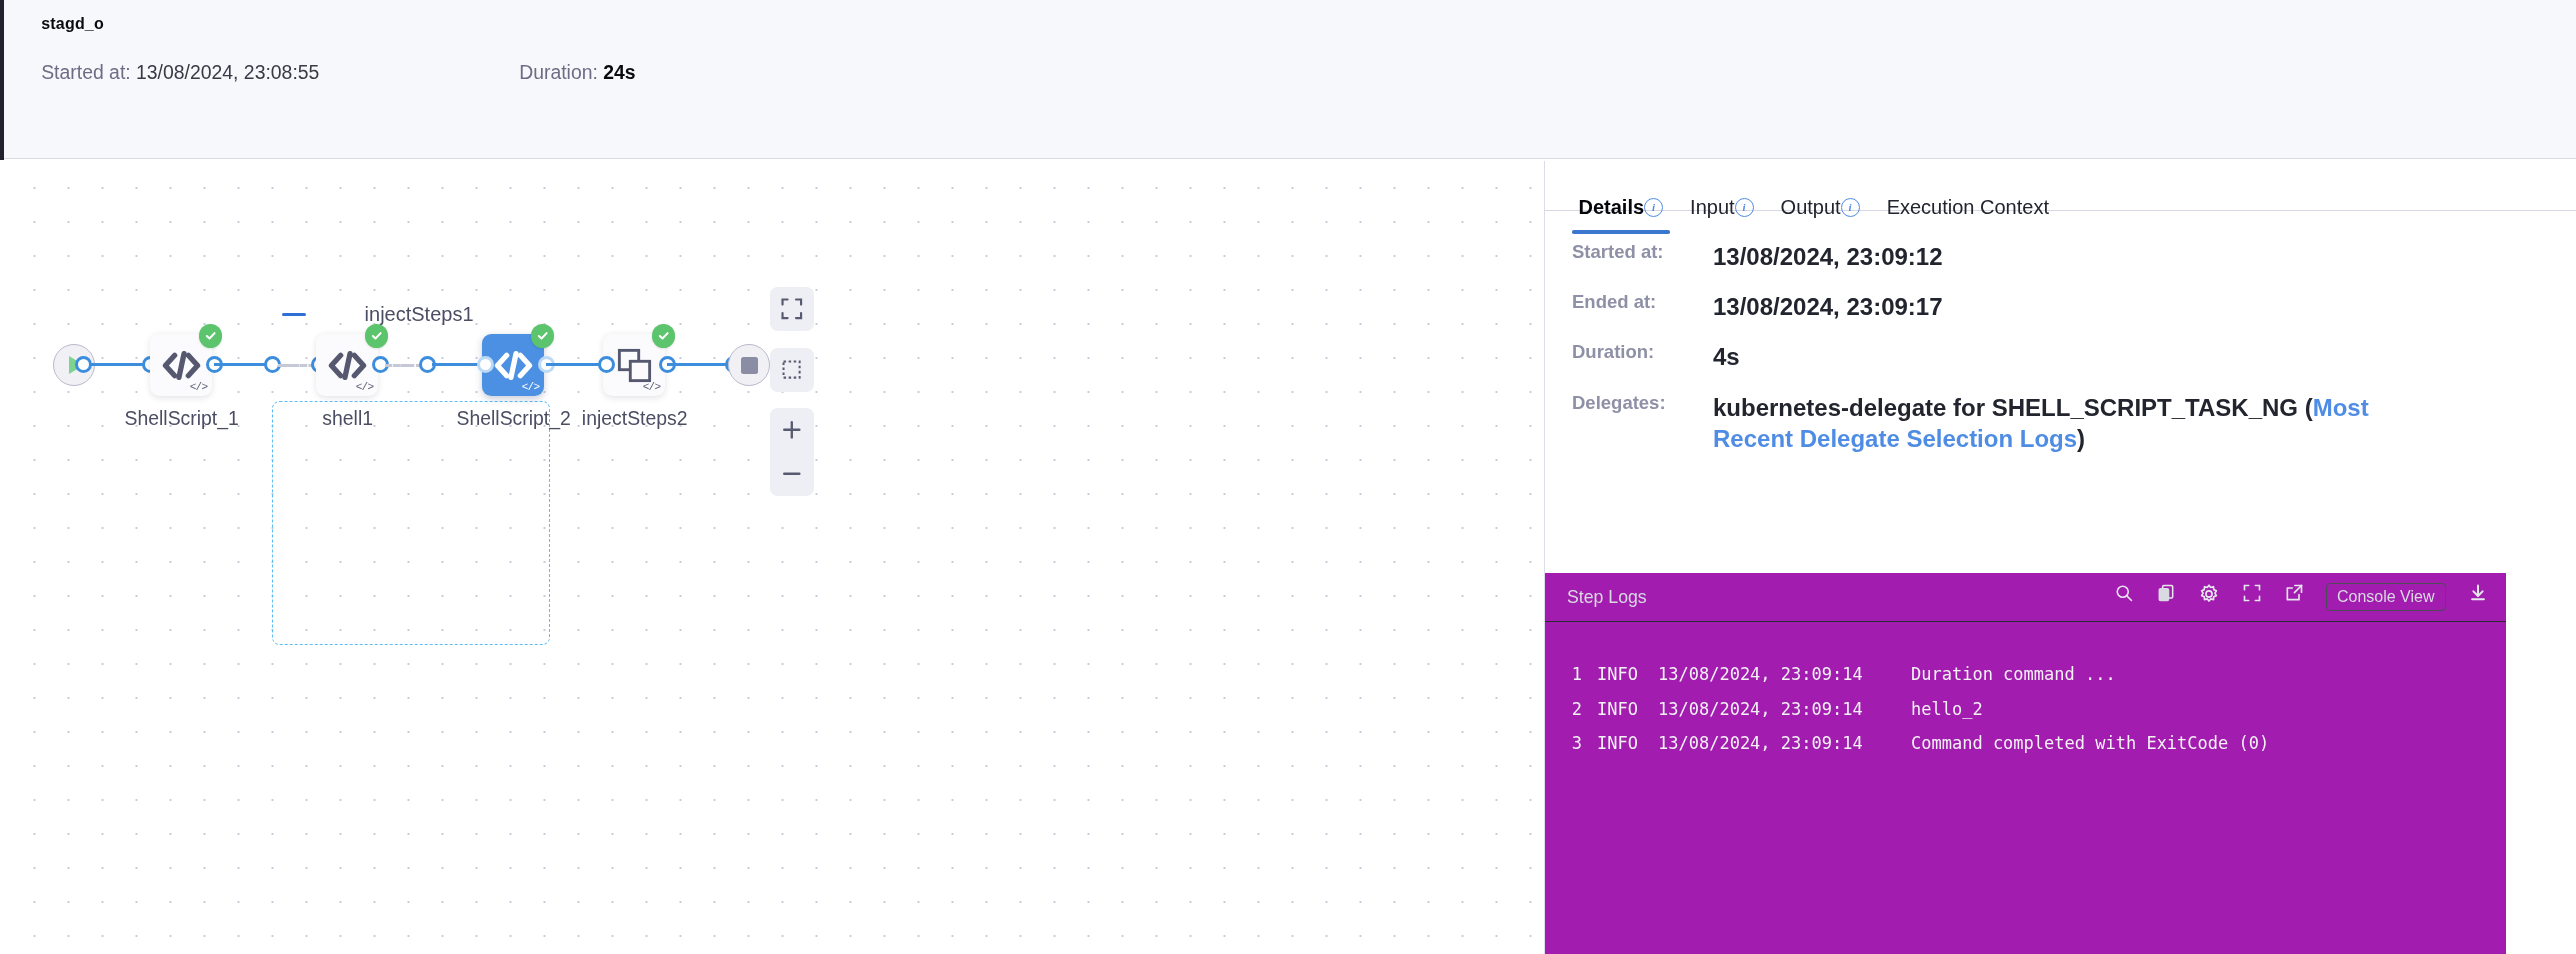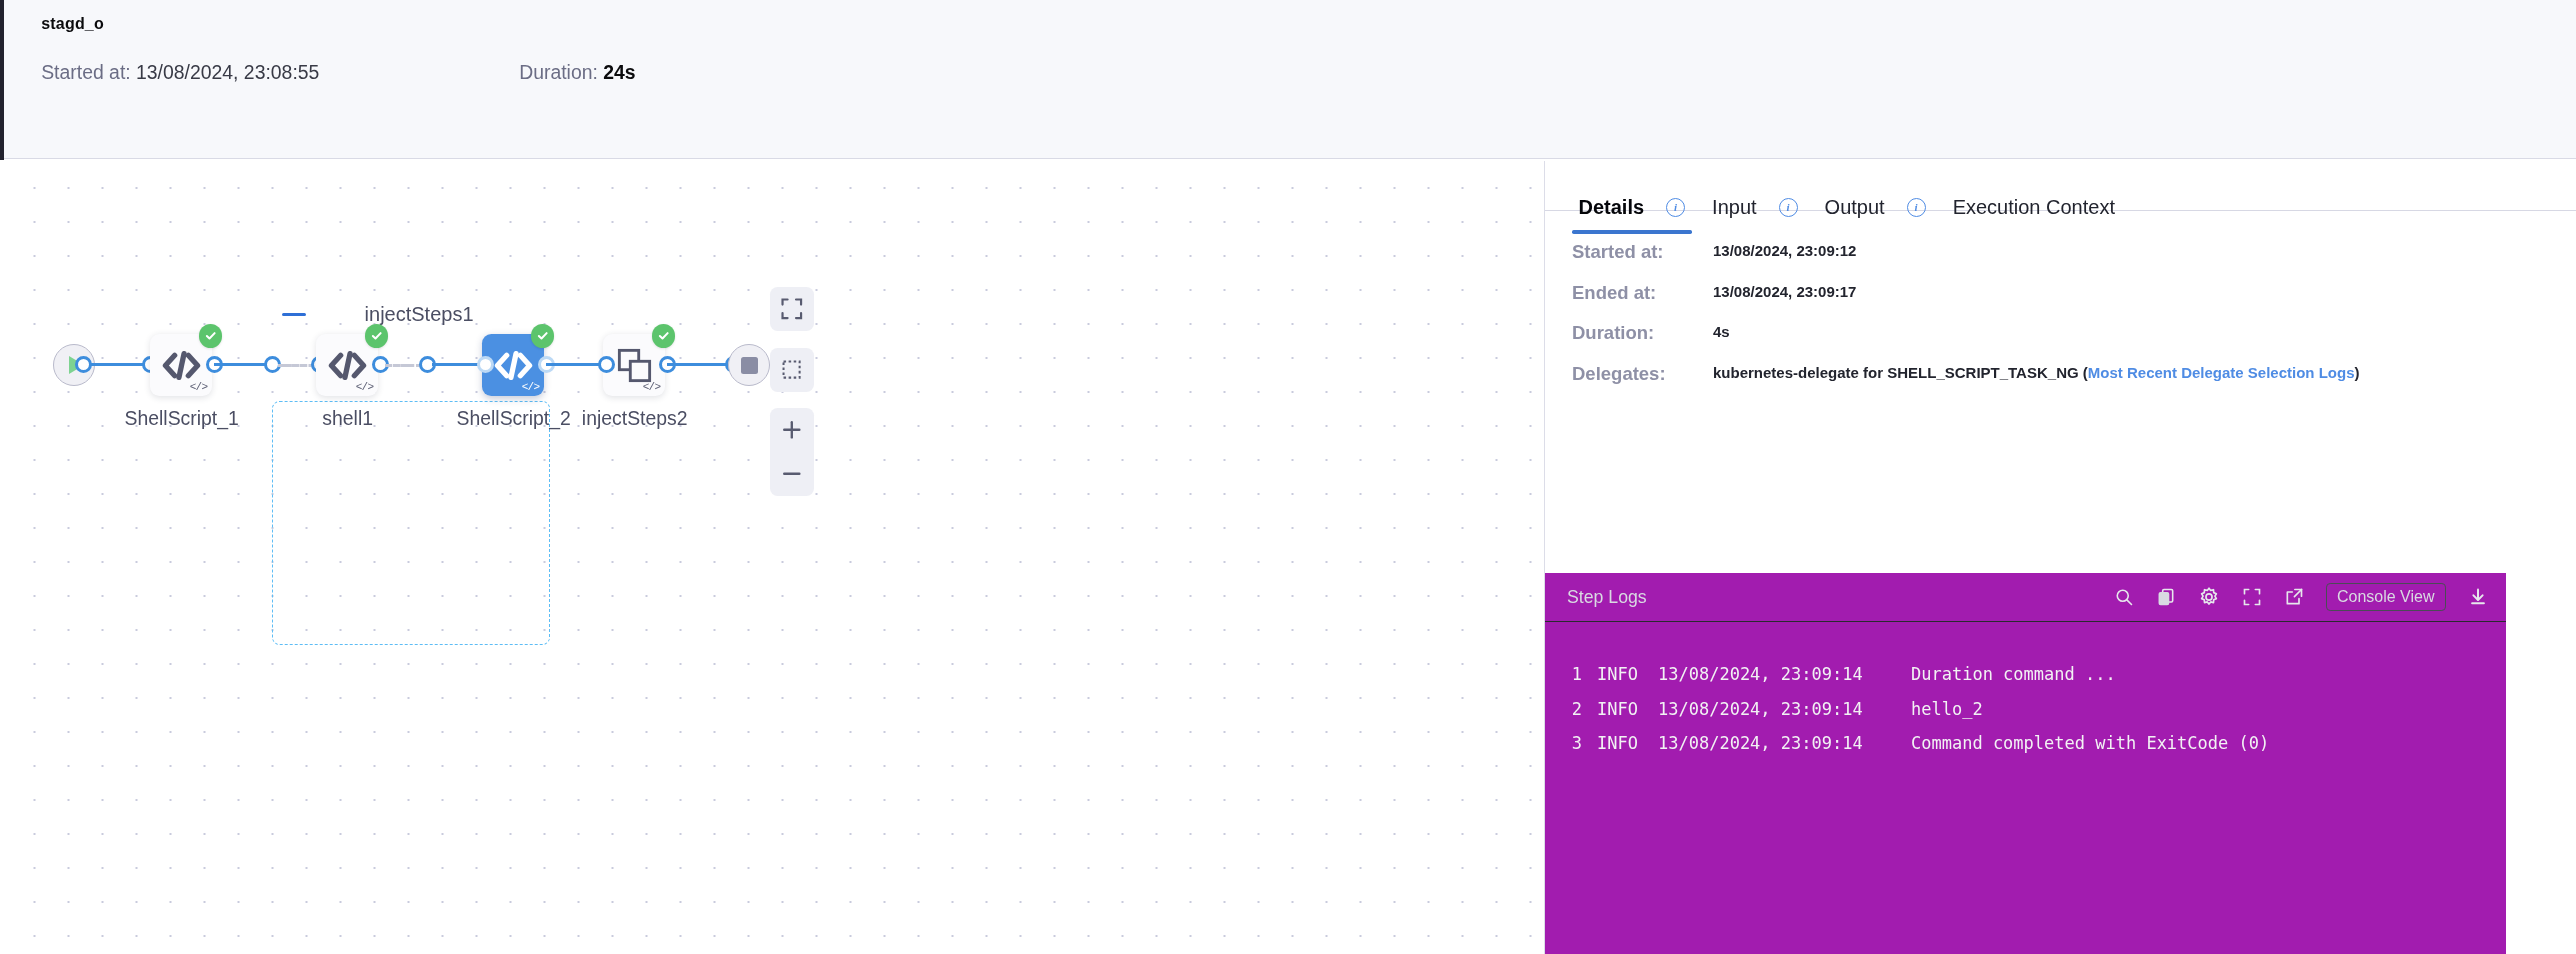--- a/index.html
+++ b/index.html
@@ -107,59 +107,59 @@
   
   .right-panel{
     position:absolute;left:1544px;top:161px;width:1032px;height:794px;
     background:#ffffff;border-left:1.7px solid #dcdde8;box-sizing:border-box;
   }
   .tabs{
     position:relative;height:50px;border-bottom:1.7px solid #d7d8e4;
     display:flex;align-items:center;padding-left:20px;box-sizing:border-box;
   }
   .tab{
-    display:flex;align-items:center;gap:22px;height:50px;padding:0 13.5px;
+    display:flex;align-items:center;gap:0;height:50px;padding:0 13.5px;
     font-size:20px;color:#22242e;position:relative;cursor:pointer;margin-top:44px;
   }
   .tab.active{font-weight:bold;color:#05060a;}
   .tab.active:after{
     content:"";position:absolute;left:6.7px;right:6.7px;bottom:-1.7px;height:4.2px;
     background:#3b76cf;border-radius:1.7px;
   }
   .info-i{
     width:17px;height:17px;border-radius:50%;border:1.5px solid #4f8ce4;
     color:#4f8ce4;font-size:11px;font-weight:bold;font-style:italic;
     display:flex;align-items:center;justify-content:center;line-height:1;
     font-family:"Liberation Serif", serif;
   }
 
   .details{position:relative;padding:30px 0 0 0;height:353px;box-sizing:border-box;}
   .drow{display:flex;align-items:flex-start;margin-bottom:18.5px;}
   .dlabel{
     width:168px;padding-left:27px;box-sizing:border-box;
     font-size:18.5px;color:#8e90a6;font-weight:bold;
   }
-  .dval{font-size:15px;color:#22242e;font-weight:bold;max-width:657px;line-height:1.32;}
+  .dval{font-size:24px;color:#22242e;font-weight:bold;max-width:657px;line-height:1.32;}
   .dval a{color:#4f8ce4;text-decoration:none;font-weight:bold;}
   .btn-outline{
     margin-left:168px;margin-top:3.4px;display:inline-block;
     border:1.5px solid #3b76cf;color:#3b76cf;border-radius:5.9px;
     padding:9.3px 22px;font-size:18.5px;font-weight:bold;background:#fff;cursor:pointer;
   }
 
   
   .console{
     position:absolute;left:0;top:412px;width:961px;height:414px;background:#a21caf;
   }
   .console-bar{
     height:49px;display:flex;align-items:center;padding:0 18.5px 0 22px;
     box-sizing:border-box;border-bottom:1.3px solid #2a2a2e;
   }
   .console-title{font-size:17.7px;color:#d9dae2;}
-  .console-icons{margin-left:auto;display:flex;align-items:center;gap:22px;color:#e6e7ec;}
+  .console-icons{margin-left:auto;display:flex;align-items:flex-start;gap:22px;color:#e6e7ec;}
   .console-view-btn{
     border:1.3px solid #4b4c55;border-radius:4.2px;padding:4.2px 10px;
     font-size:16px;color:#d9dae2;cursor:pointer;
   }
   .log-area{padding:44px 0 0 0;}
   .log-line{
     display:flex;font-family:"DejaVu Sans Mono", monospace;
     font-size:17px;color:#f2f2f4;line-height:1;margin-bottom:17.7px;
   }
   .log-num{width:52px;text-align:right;padding-right:15px;box-sizing:border-box;color:#f2f2f4;}

